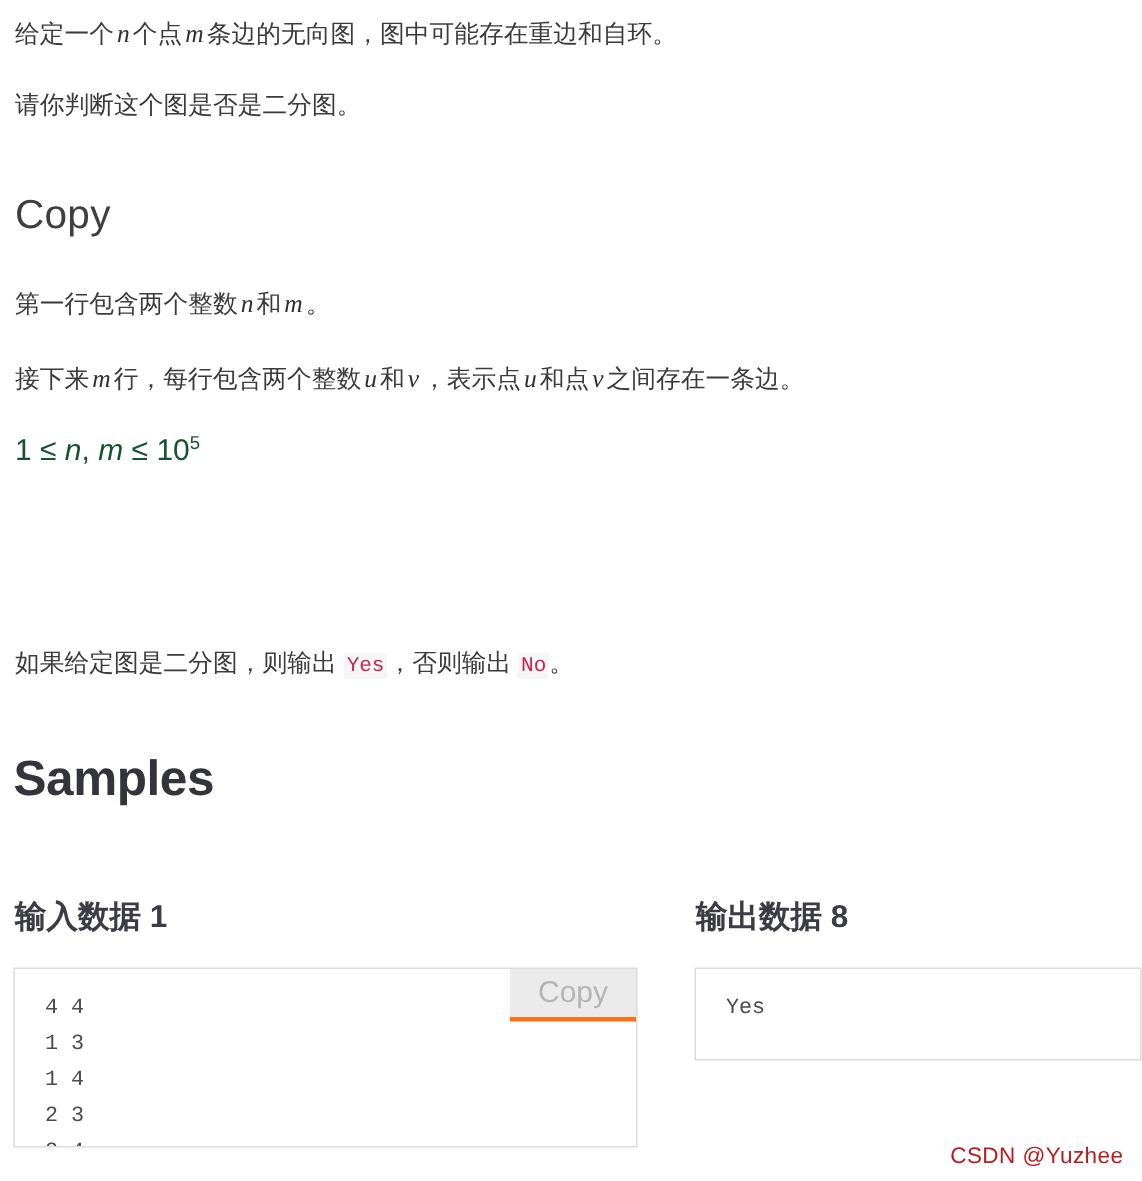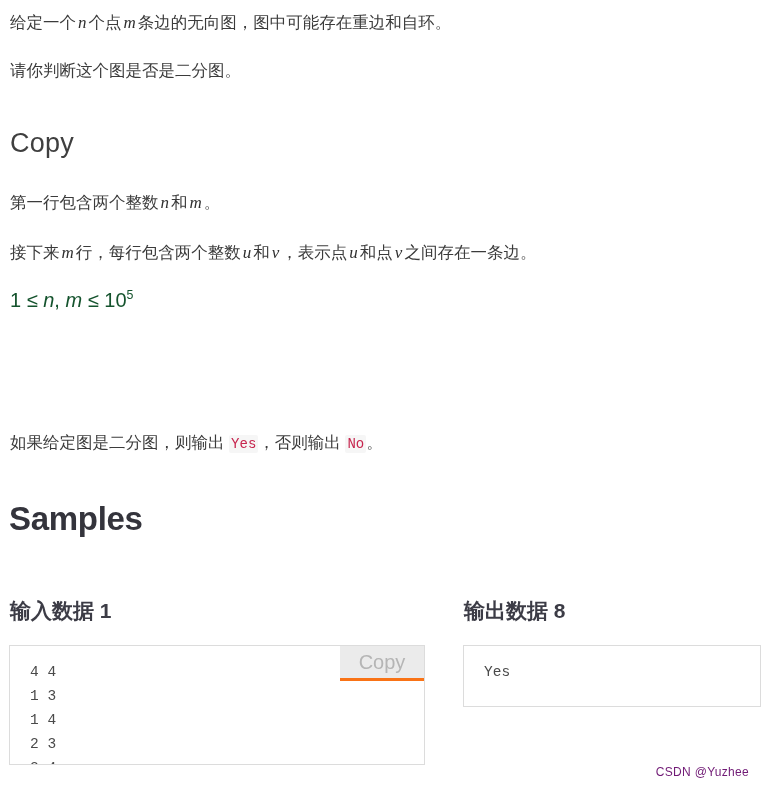--- a/index.html
+++ b/index.html
@@ -123,22 +123,22 @@
     text-align: center;
     cursor: pointer;
     padding: 0;
   }
 
   .watermark {
     position: absolute;
     right: 12px;
     bottom: 8px;
     font-family: "Liberation Sans", sans-serif;
-    font-size: 12px;
-    color: #701a75;
+    font-size: 15px;
+    color: #b91c1c;
     letter-spacing: 0.3px;
     margin-left: 32px;
   }
 
   .abs { position: absolute; }
 </style>
 </head>
 <body>
 
 <div class="page">

